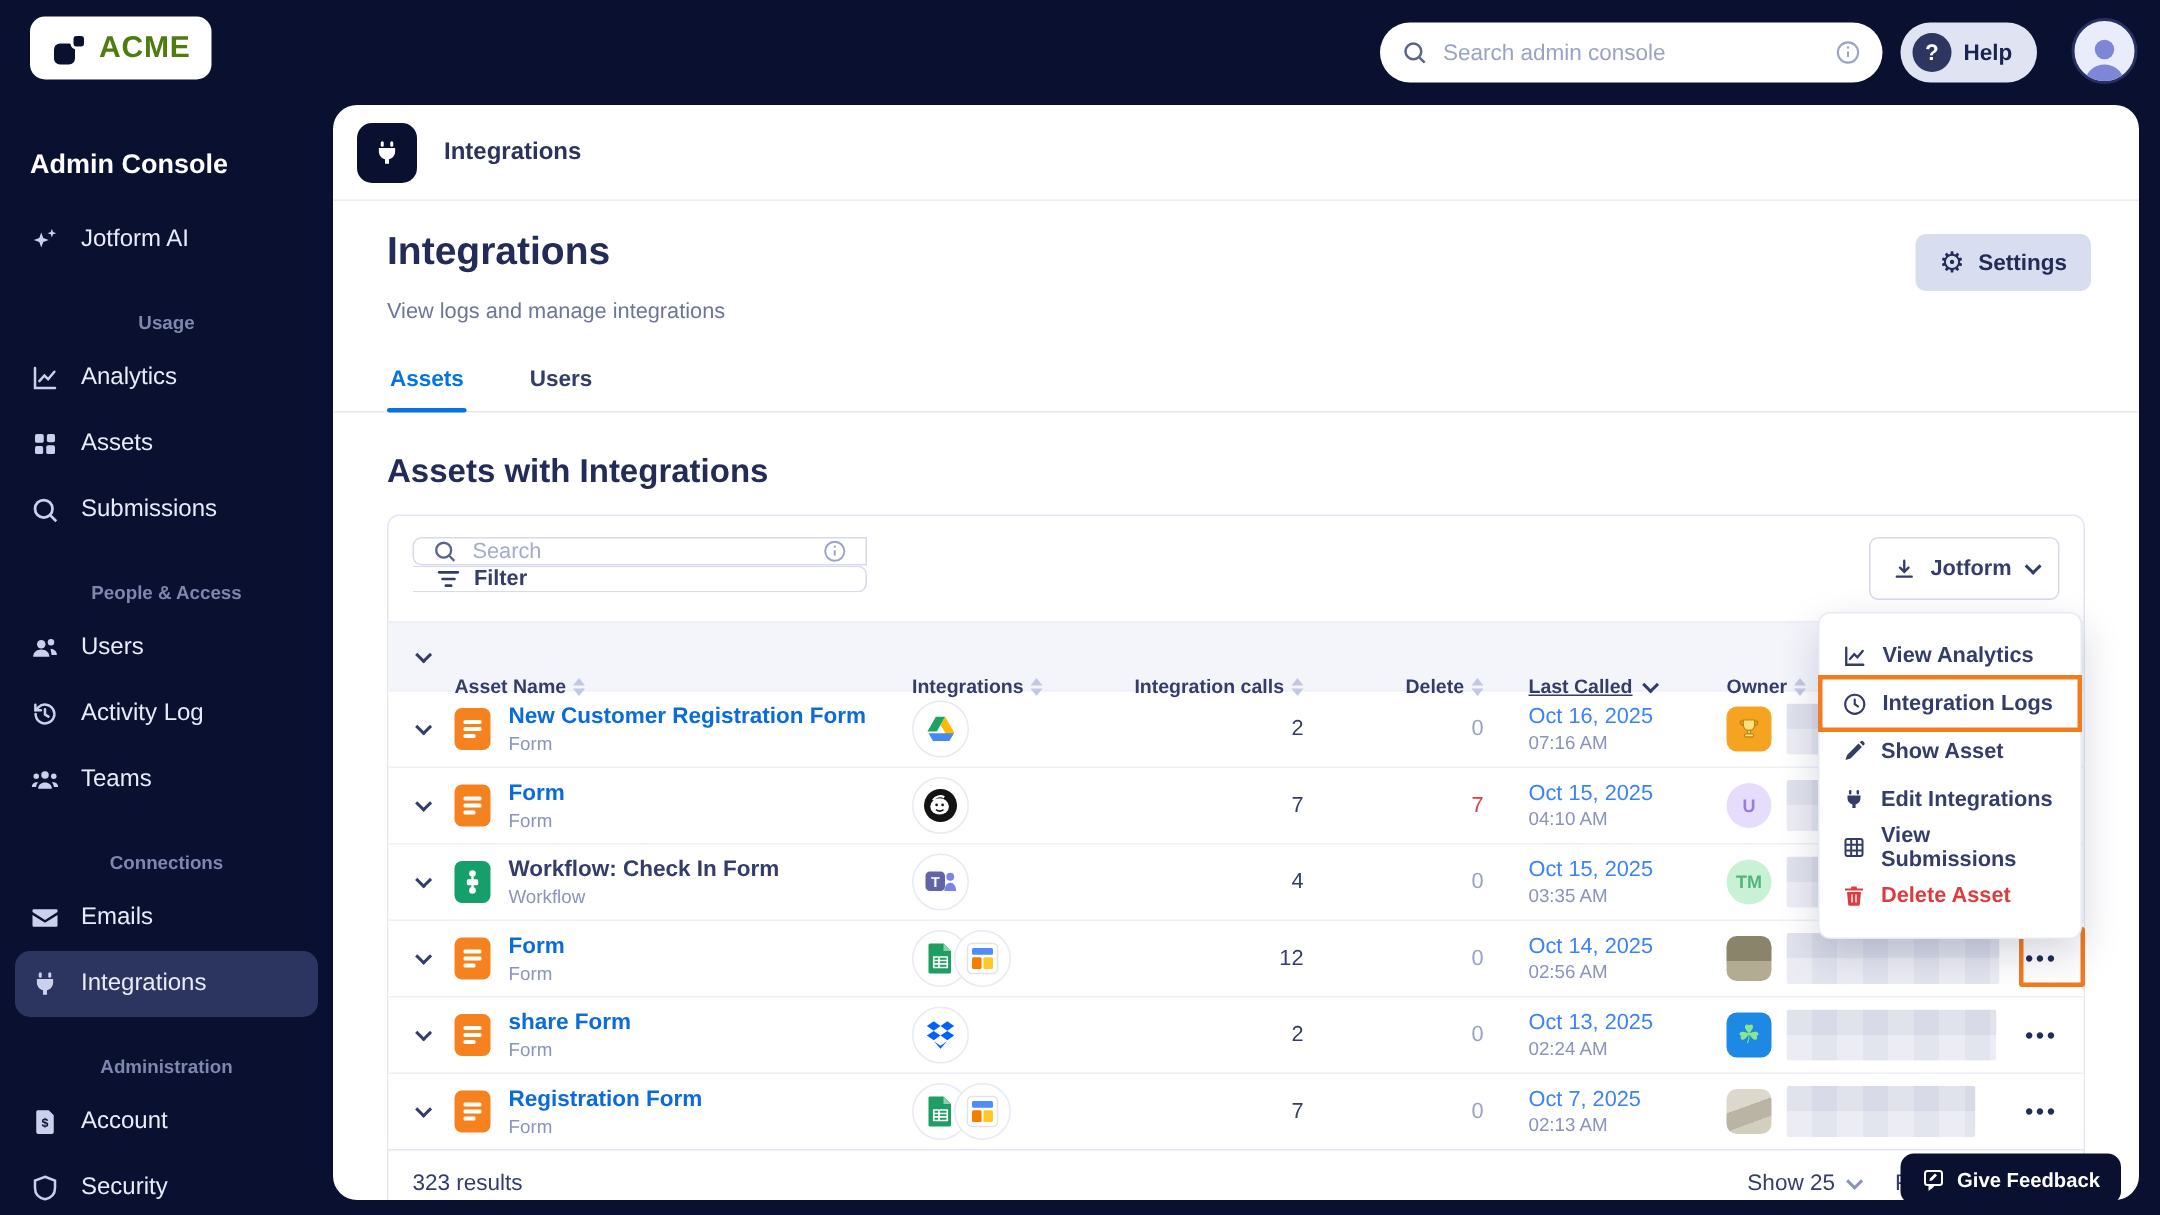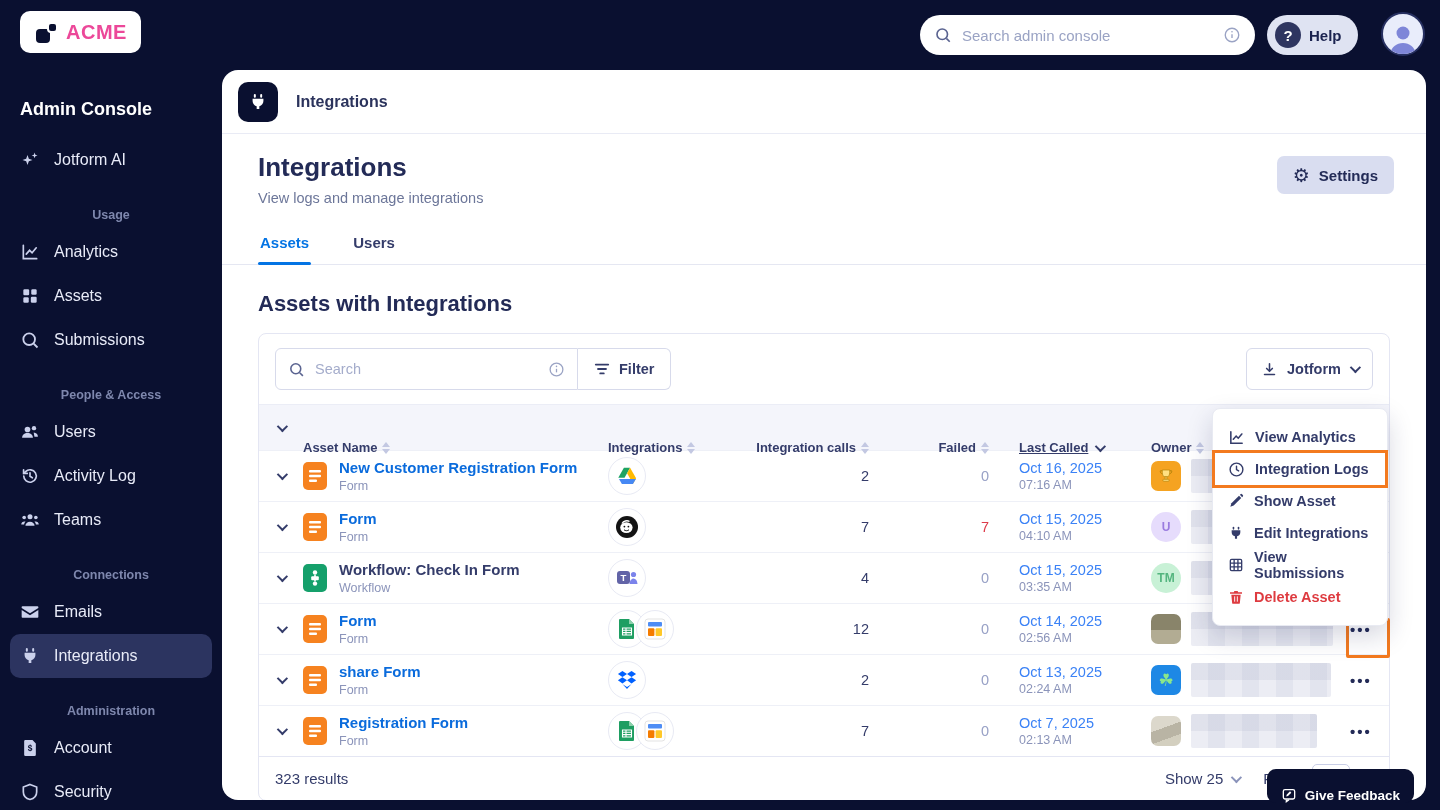--- a/index.html
+++ b/index.html
@@ -6,21 +6,21 @@
   html,body { width:1440px; height:810px; overflow:hidden; }
   body { font-family:"Liberation Sans", sans-serif; background:#0A1030; position:relative; color:#2B335C; }
 
   
   .topbar { position:absolute; left:0; top:0; width:1440px; height:70px; display:flex; align-items:center; }
   .logo { position:absolute; left:20px; top:11px; width:121px; height:42px; background:#fff; border-radius:10px; display:flex; align-items:center; justify-content:center; gap:6px; }
   .logo-mark { position:relative; width:26px; height:26px; }
   .logo-mark i { position:absolute; background:#0A1030; border-radius:4px; }
   .logo-mark i.b1 { left:2px; top:10px; width:14px; height:14px; }
   .logo-mark i.b2 { left:13px; top:3px; width:11px; height:11px; border:2px solid #fff; }
-  .logo-text { font-size:20px; font-weight:800; color:#ec4899; letter-spacing:.5px; }
+  .logo-text { font-size:20px; font-weight:800; color:#4d7c0f; letter-spacing:.5px; }
   .search-pill { position:absolute; left:920px; top:15px; width:335px; height:40px; background:#fff; border-radius:20px; display:flex; align-items:center; padding:0 14px; gap:10px; }
   .search-pill input { flex:1; border:none; outline:none; font-size:15px; color:#343C6A; font-family:"Liberation Sans",sans-serif; }
   .search-pill input::placeholder { color:#9AA3C4; }
   .help-btn { position:absolute; left:1267px; top:15px; height:40px; padding:0 16px 0 8px; background:#DFE3F2; border-radius:20px; display:flex; align-items:center; gap:8px; }
   .help-q { width:26px; height:26px; border-radius:50%; background:#2E3560; color:#fff; font-size:15px; font-weight:700; display:flex; align-items:center; justify-content:center; }
   .help-btn span.lbl { font-size:15px; font-weight:700; color:#1B2350; }
   .avatar { position:absolute; left:1381px; top:12px; width:44px; height:44px; border-radius:50%; background:#E9EDFB; border:2px solid #273061; display:flex; align-items:flex-end; justify-content:center; overflow:hidden; }
 
   
   .sidebar { position:absolute; left:0; top:70px; width:222px; bottom:0; padding-top:29px; }
@@ -30,33 +30,33 @@
   .side-item.active { background:#2C3460; border-radius:10px; margin:0 10px; padding:0 10px; }
   .side-label { font-size:12.5px; font-weight:700; color:#7E87AD; padding:0 20px; margin:26px 4px 8px;text-align:center; }
 
   
   .card { position:absolute; left:222px; top:70px; right:14px; bottom:10px; background:#fff; border-radius:16px; overflow:hidden; }
   .crumb { height:64px; display:flex; align-items:center; gap:18px; padding:0 16px; border-bottom:1px solid #E9EBF5; }
   .crumb-badge { width:40px; height:40px; border-radius:10px; background:#0A1030; display:flex; align-items:center; justify-content:center; color:#fff; }
   .crumb-label { font-size:16px; font-weight:700; color:#2B335C; }
   .page-head { position:relative; padding:18px 36px 0; }
   .page-title { font-size:26px; font-weight:800; color:#232B57; }
-  .page-sub { margin-top:7px; font-size:14.5px; color:#6C7699; }
+  .page-sub { margin-top:17px; font-size:14.5px; color:#6C7699; }
   .settings-btn { position:absolute; right:32px; top:22px; height:38px; padding:0 16px; background:#D9DDF0; border-radius:7px; display:flex; align-items:center; gap:9px; font-size:15px; font-weight:700; color:#232B57; cursor:pointer; }
   .gear { font-family:"DejaVu Sans",sans-serif; font-size:19px; line-height:1; color:#232B57; }
   .tabs { margin-top:26px; padding:0 36px; display:flex; gap:40px; border-bottom:1px solid #E5E7F2; }
   .tab { font-size:15px; font-weight:700; color:#343C6A; padding:2px 2px 13px; cursor:pointer; position:relative; }
   .tab.active { color:#0474E4; }
   .tab.active::after { content:""; position:absolute; left:0; right:0; bottom:-1px; height:3px; background:#0474E4; border-radius:2px; }
   .sec-title { margin:26px 36px 16px; font-size:22px; font-weight:800; color:#232B57; }
 
   
   .tbl-wrap { margin:0 36px; border:1px solid #E4E6F3; border-radius:8px; }
   .tbl-toolbar { display:flex; align-items:center; padding:14px 16px; }
-  .sf-group { display:flex; height:42px; }
+  .sf-group { display:flex; height:42px;flex-direction:column; }
   .search-box { width:303px; display:flex; align-items:center; gap:10px; padding:0 12px; border:1px solid #D7DAEB; border-radius:6px 0 0 6px; }
   .search-box input { flex:1; border:none; outline:none; font-size:14.5px; color:#343C6A; font-family:"Liberation Sans",sans-serif; }
   .search-box input::placeholder { color:#A4ACCB; }
   .filter-btn { display:flex; align-items:center; gap:9px; padding:0 16px; border:1px solid #D7DAEB; border-left:none; border-radius:0 6px 6px 0; font-size:14.5px; font-weight:700; color:#343C6A; cursor:pointer; }
   .download-btn { margin-left:auto; height:42px; display:flex; align-items:center; gap:9px; padding:0 14px; border:1px solid #D7DAEB; border-radius:6px; font-size:14.5px; font-weight:700; color:#343C6A; cursor:pointer; background:#fff; }
 
   .thead { display:flex; align-items:center; height:46px; background:#F4F5FB; border-top:1px solid #EBEDF6; font-size:13px; font-weight:700; color:#343C6A; }
   .trow { display:flex; align-items:center; height:51px; border-top:1px solid #EEF0F7; background:#fff; }
   .c-expand { width:44px; display:flex; justify-content:center; }
   .c-name { flex:1; min-width:0; display:flex; align-items:center; gap:12px; }
@@ -107,21 +107,21 @@
   
   .ctx-menu { position:absolute; left:1212px; top:408px; width:176px; background:#fff; border:1px solid #E8EAF2; border-radius:8px; box-shadow:0 10px 26px rgba(20,30,80,.18); padding:12px 0; z-index:30; }
   .ctx-item { height:32px; display:flex; align-items:center; gap:10px; padding:0 15px; font-size:14.5px; font-weight:700; color:#343C6A; cursor:pointer; }
   .ctx-item svg { color:#343C6A; flex:0 0 auto; }
   .ctx-item.danger { color:#DE3B40; }
   .ctx-item.danger svg { color:#DE3B40; }
   .hl-box { position:absolute; left:-1px; right:-1px; top:41px; height:38px; border:3px solid #F37A1F; z-index:5; pointer-events:none; }
   .ellipsis-annot { position:absolute; left:1346px; top:618px; width:44px; height:40px; border:3px solid #F37A1F; border-radius:2px; z-index:25; pointer-events:none; }
 
   
-  .feedback-btn { position:absolute; right:26px; bottom:7px; height:34px; padding:0 14px; background:#0A1030; border-radius:9px; display:flex; align-items:flex-end; gap:8px; color:#fff; font-size:13.5px; font-weight:700; z-index:40; cursor:pointer; }
+  .feedback-btn { position:absolute; right:26px; bottom:7px; height:34px; padding:0 14px; background:#0A1030; border-radius:9px; display:flex; align-items:center; gap:8px; color:#fff; font-size:13.5px; font-weight:700; z-index:40; cursor:pointer; }
 
   svg { display:block; }
 </style>
 </head>
 <body>
 
 <div class="topbar">
   <div class="logo">
     <span class="logo-mark">
         <i class="b1"></i>
@@ -370,21 +370,21 @@
           </span>
       </div>
       <div class="c-calls th">
         <span>Integration calls</span>
         <span class="sort">
             <i class="up"></i>
             <i class="dn"></i>
           </span>
       </div>
       <div class="c-failed th">
-        <span>Failed</span>
+        <span>Delete</span>
         <span class="sort">
             <i class="up"></i>
             <i class="dn"></i>
           </span>
       </div>
       <div class="c-date th" style="display:flex;gap:7px;text-decoration:underline;">
         <span>Last Called</span>
         <span class="chev"></span>
       </div>
       <div class="c-owner th">

